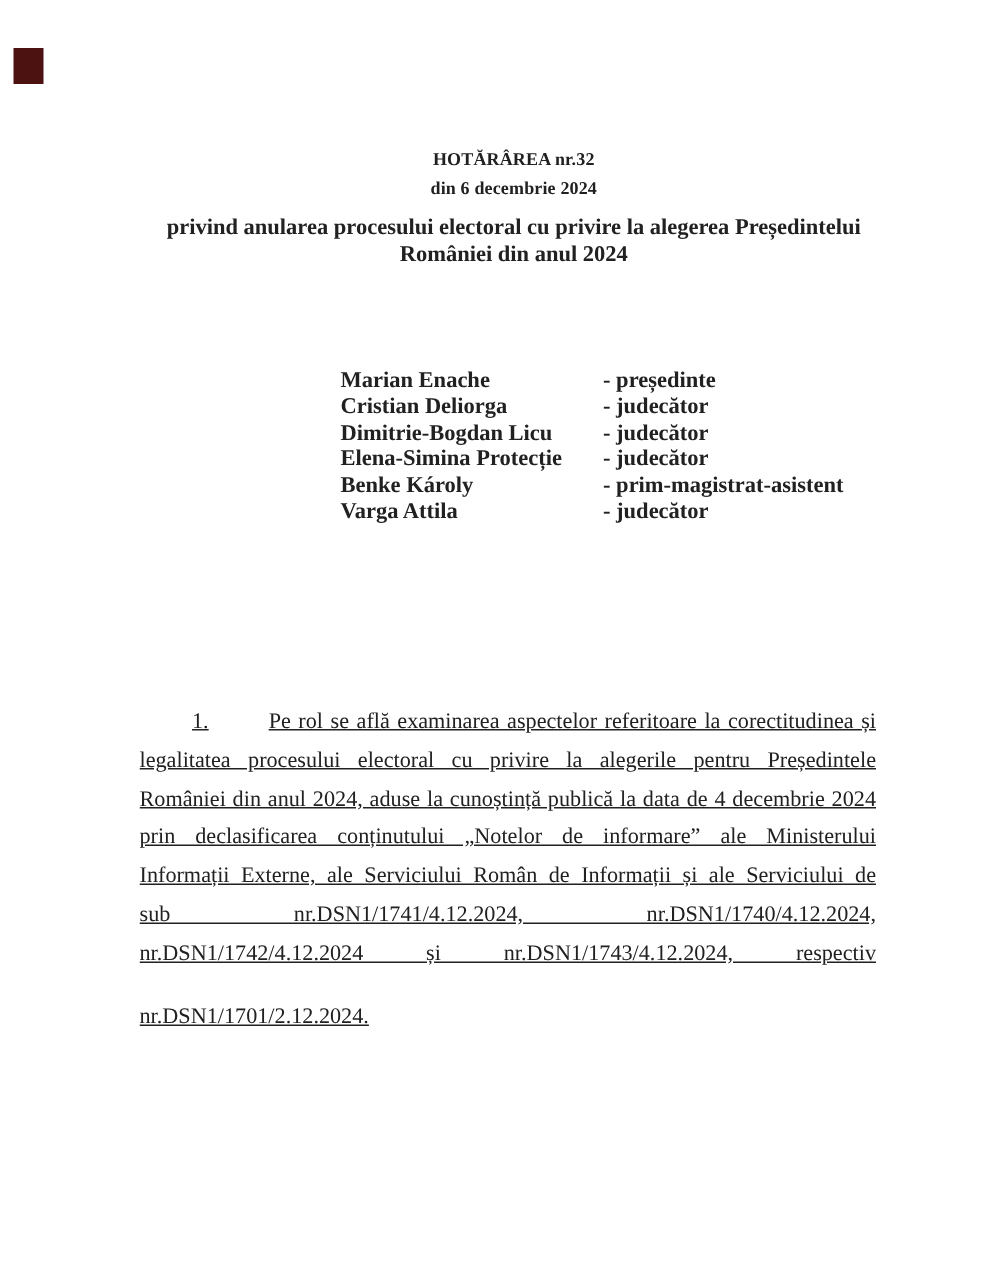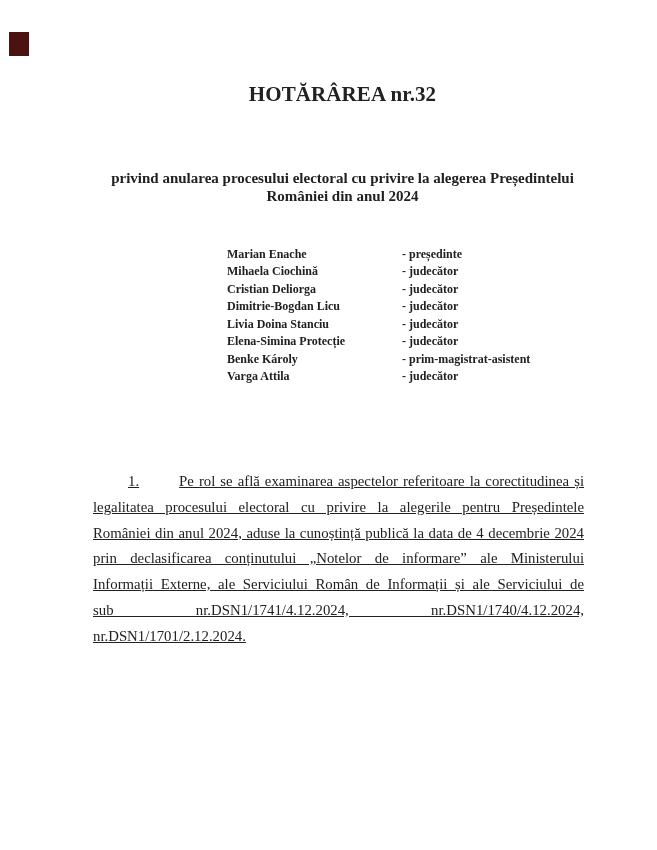--- a/index.html
+++ b/index.html
@@ -15,45 +15,45 @@
   }
   .corner-mark {
     position: absolute;
     left: 9px;
     top: 32px;
     width: 20px;
     height: 24px;
   }
   .title-block {
     position: absolute;
-    top: 85px;
+    top: 97px;
     left: 95px;
     width: 495px;
     text-align: center;
     font-weight: bold;
-    font-size: 21px;
+    font-size: 12px;
     line-height: 19px;
     letter-spacing: 0.1px;
   }
   .subtitle {
     position: absolute;
-    top: 170px;
+    top: 144px;
     left: 95px;
     width: 495px;
     text-align: center;
     font-weight: bold;
     font-size: 15px;
     line-height: 17.5px;
   }
   .judges {
     position: absolute;
     top: 246px;
     left: 227px;
     font-weight: bold;
-    font-size: 12px;
+    font-size: 15px;
     line-height: 17.45px;
   }
   .judge-row { white-space: nowrap; }
   .judge-name { display: inline-block; width: 175px; }
   .judge-role { display: inline; }
   .para {
     position: absolute;
     top: 469px;
     left: 93px;
     width: 491px;
@@ -63,53 +63,54 @@
   }
   .pline {
     text-align: justify;
     text-align-last: justify;
     height: 25.8px;
     overflow: hidden;
     white-space: normal;
   }
   .pline.lastline {
     text-align-last: left;
+    margin-top: 16px;
   }
   .pnum {
     margin-left: 35px;
     margin-right: 40px;
   }
 </style>
 </head>
 <body>
 
 <div class="page" style="background: rgb(255, 255, 255); color: rgb(33, 33, 33);">
 
   <div class="corner-mark" style="background: rgb(76, 18, 18);"></div>
 
   <div class="title-block">
     <div>HOTĂRÂREA nr.32</div>
+    <div>din 6 decembrie 2024</div>
   </div>
 
   <div class="subtitle">privind anularea procesului electoral cu privire la alegerea Președintelui României din anul 2024</div>
 
   <div class="judges">
     <div class="judge-row"><span class="judge-name">Marian Enache</span><span class="judge-role">- președinte</span></div>
-    <div class="judge-row"><span class="judge-name">Mihaela Ciochină</span><span class="judge-role">- judecător</span></div>
     <div class="judge-row"><span class="judge-name">Cristian Deliorga</span><span class="judge-role">- judecător</span></div>
     <div class="judge-row"><span class="judge-name">Dimitrie-Bogdan Licu</span><span class="judge-role">- judecător</span></div>
-    <div class="judge-row"><span class="judge-name">Livia Doina Stanciu</span><span class="judge-role">- judecător</span></div>
     <div class="judge-row"><span class="judge-name">Elena-Simina Protecție</span><span class="judge-role">- judecător</span></div>
     <div class="judge-row"><span class="judge-name">Benke Károly</span><span class="judge-role">- prim-magistrat-asistent</span></div>
     <div class="judge-row"><span class="judge-name">Varga Attila</span><span class="judge-role">- judecător</span></div>
   </div>
 
   <div class="para">
     <div class="pline"><span class="pnum">1.</span><span>Pe rol se află examinarea aspectelor referitoare la corectitudinea și</span></div>
     <div class="pline">legalitatea procesului electoral cu privire la alegerile pentru Președintele</div>
     <div class="pline">României din anul 2024, aduse la cunoștință publică la data de 4 decembrie 2024</div>
     <div class="pline">prin declasificarea conținutului „Notelor de informare” ale Ministerului</div>
     <div class="pline">Informații Externe, ale Serviciului Român de Informații și ale Serviciului de</div>
     <div class="pline">sub nr.DSN1/1741/4.12.2024, nr.DSN1/1740/4.12.2024,</div>
+    <div class="pline">nr.DSN1/1742/4.12.2024 și nr.DSN1/1743/4.12.2024, respectiv</div>
     <div class="pline lastline">nr.DSN1/1701/2.12.2024.</div>
   </div>
 
 </div>
 
 </body></html>

